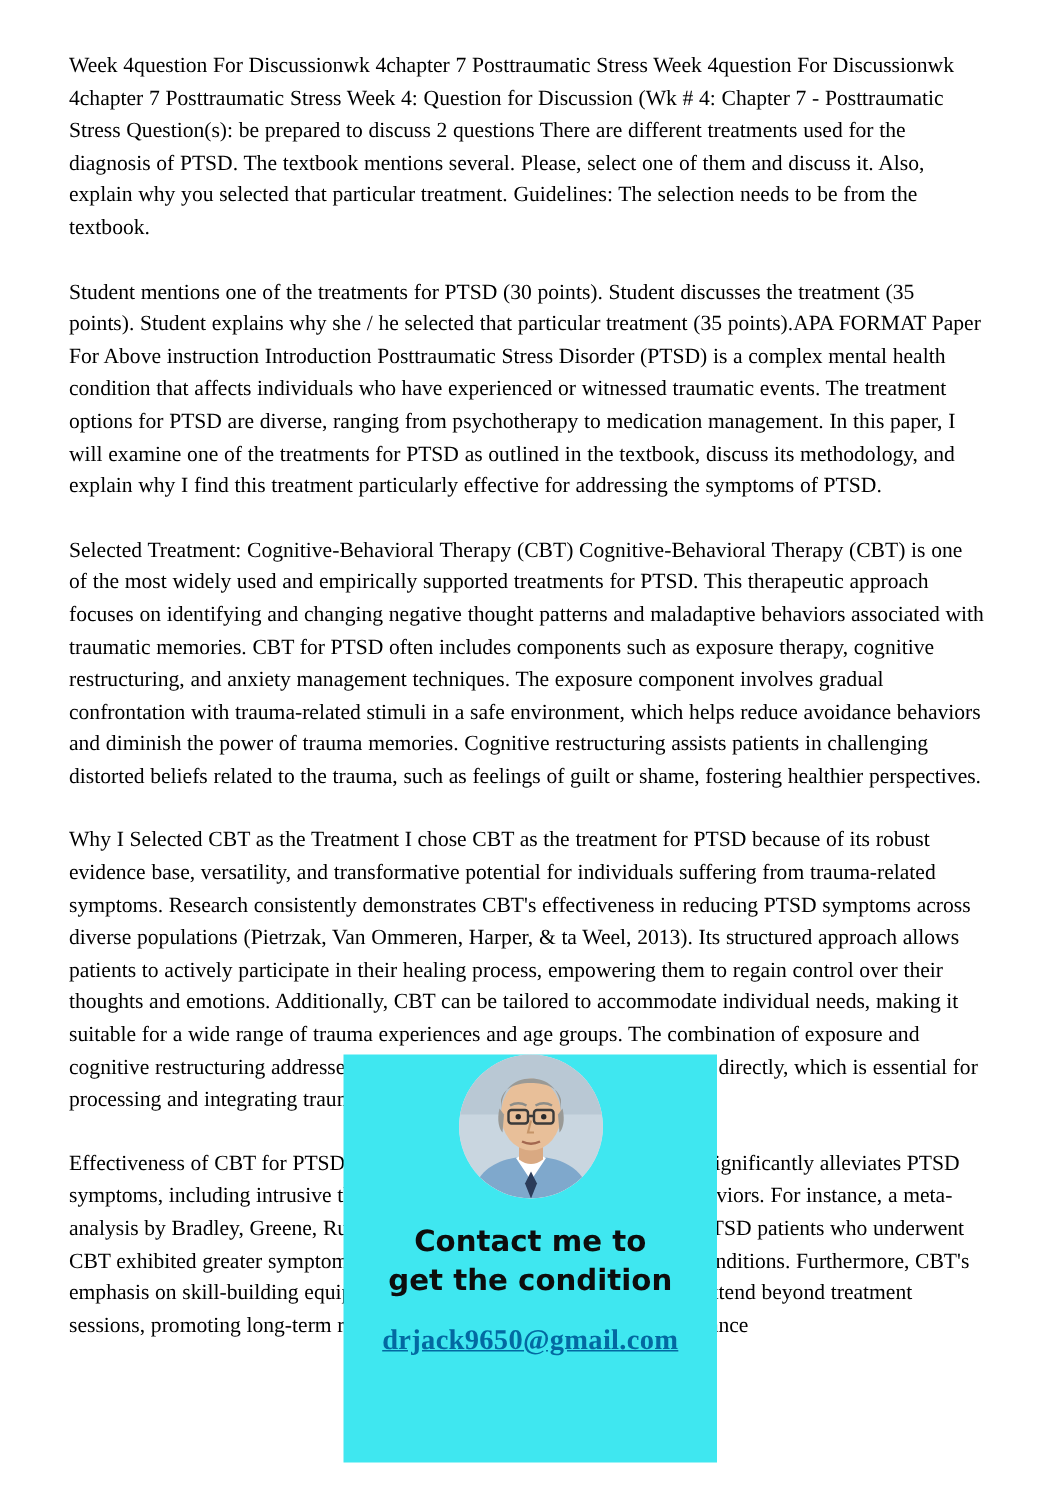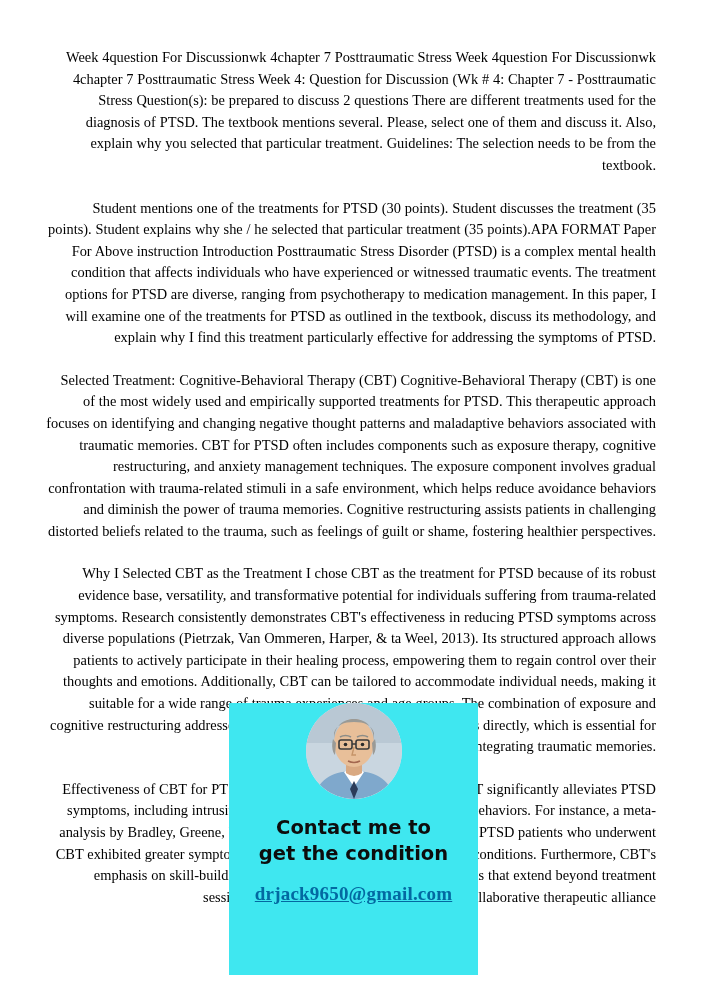--- a/index.html
+++ b/index.html
@@ -25,22 +25,22 @@
   }
   .doc-body {
     position: absolute;
     left: 46px;
     top: 34px;
     width: 610px;
   }
   .para {
     font-size: 14.4px;
     line-height: 21.6px;
-    text-align: right;
-    margin: 13px 0 21px 0;
+    text-align: left;
+    margin: 0 0 21px 0;
     color: #000;
     word-spacing: 0.2px;
   }
   .para:last-child {
     margin-bottom: 0;
   }
   
   .contact-card {
     position: absolute;
     left: 229px;

